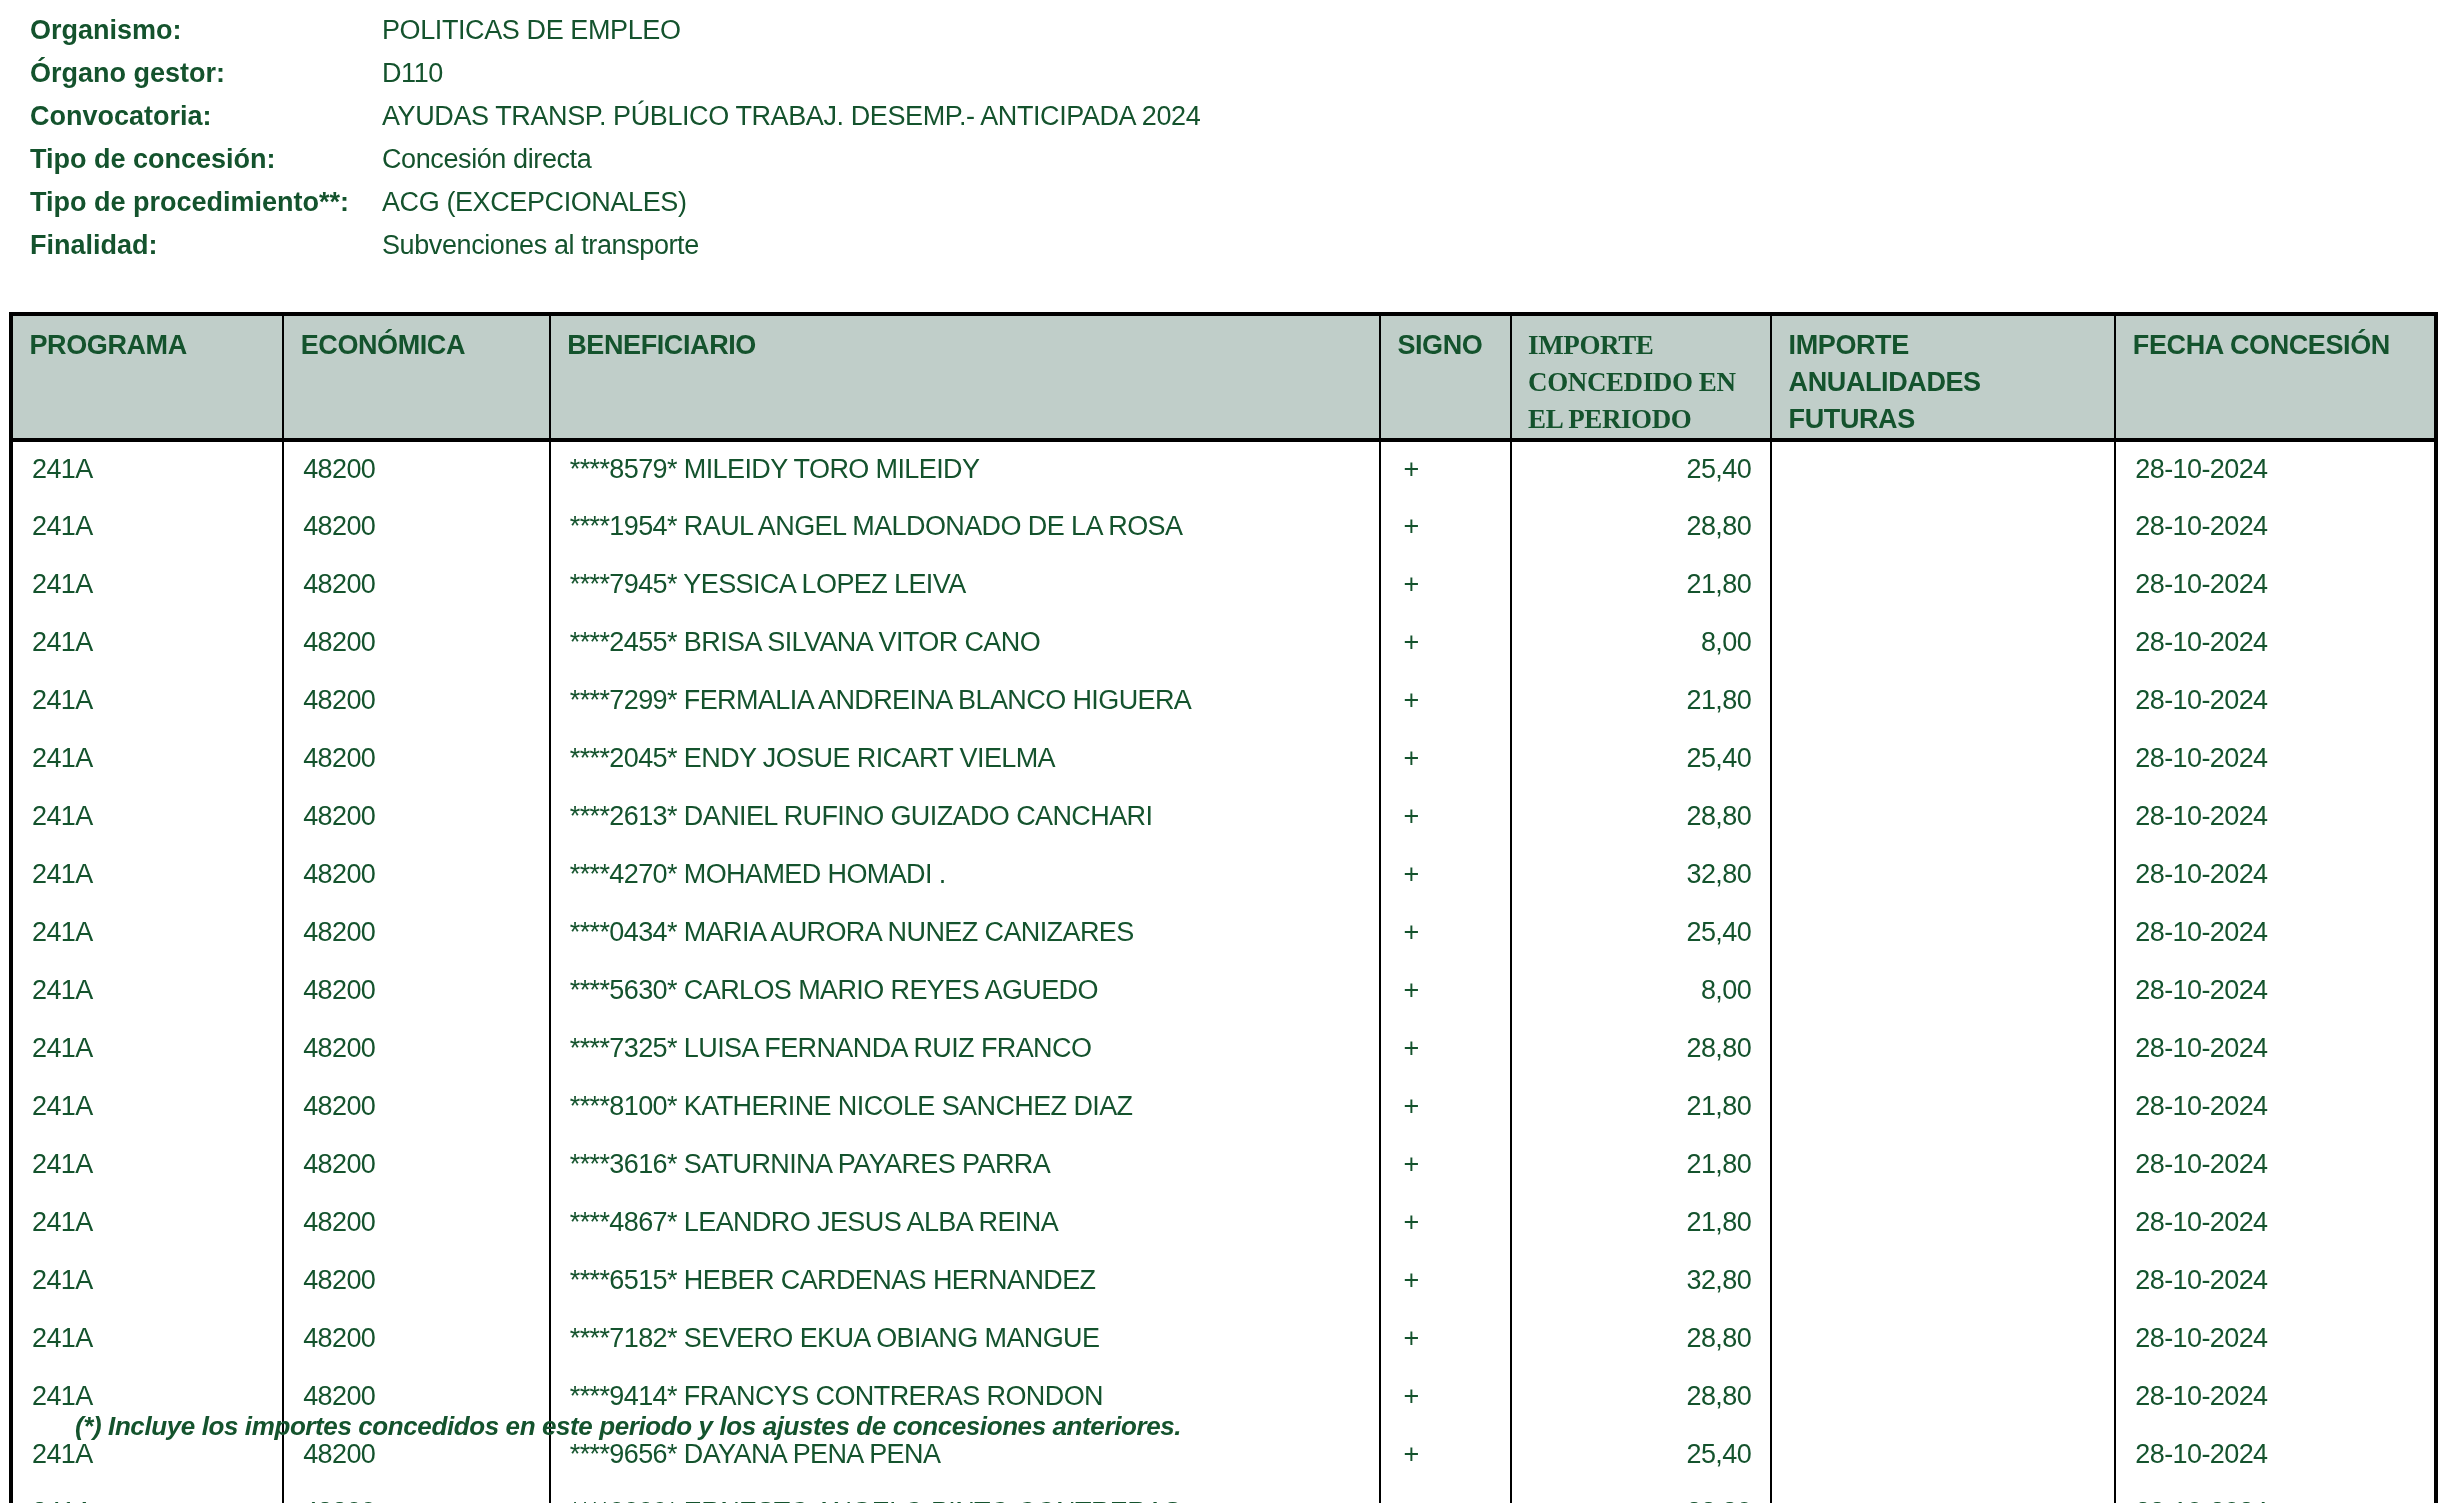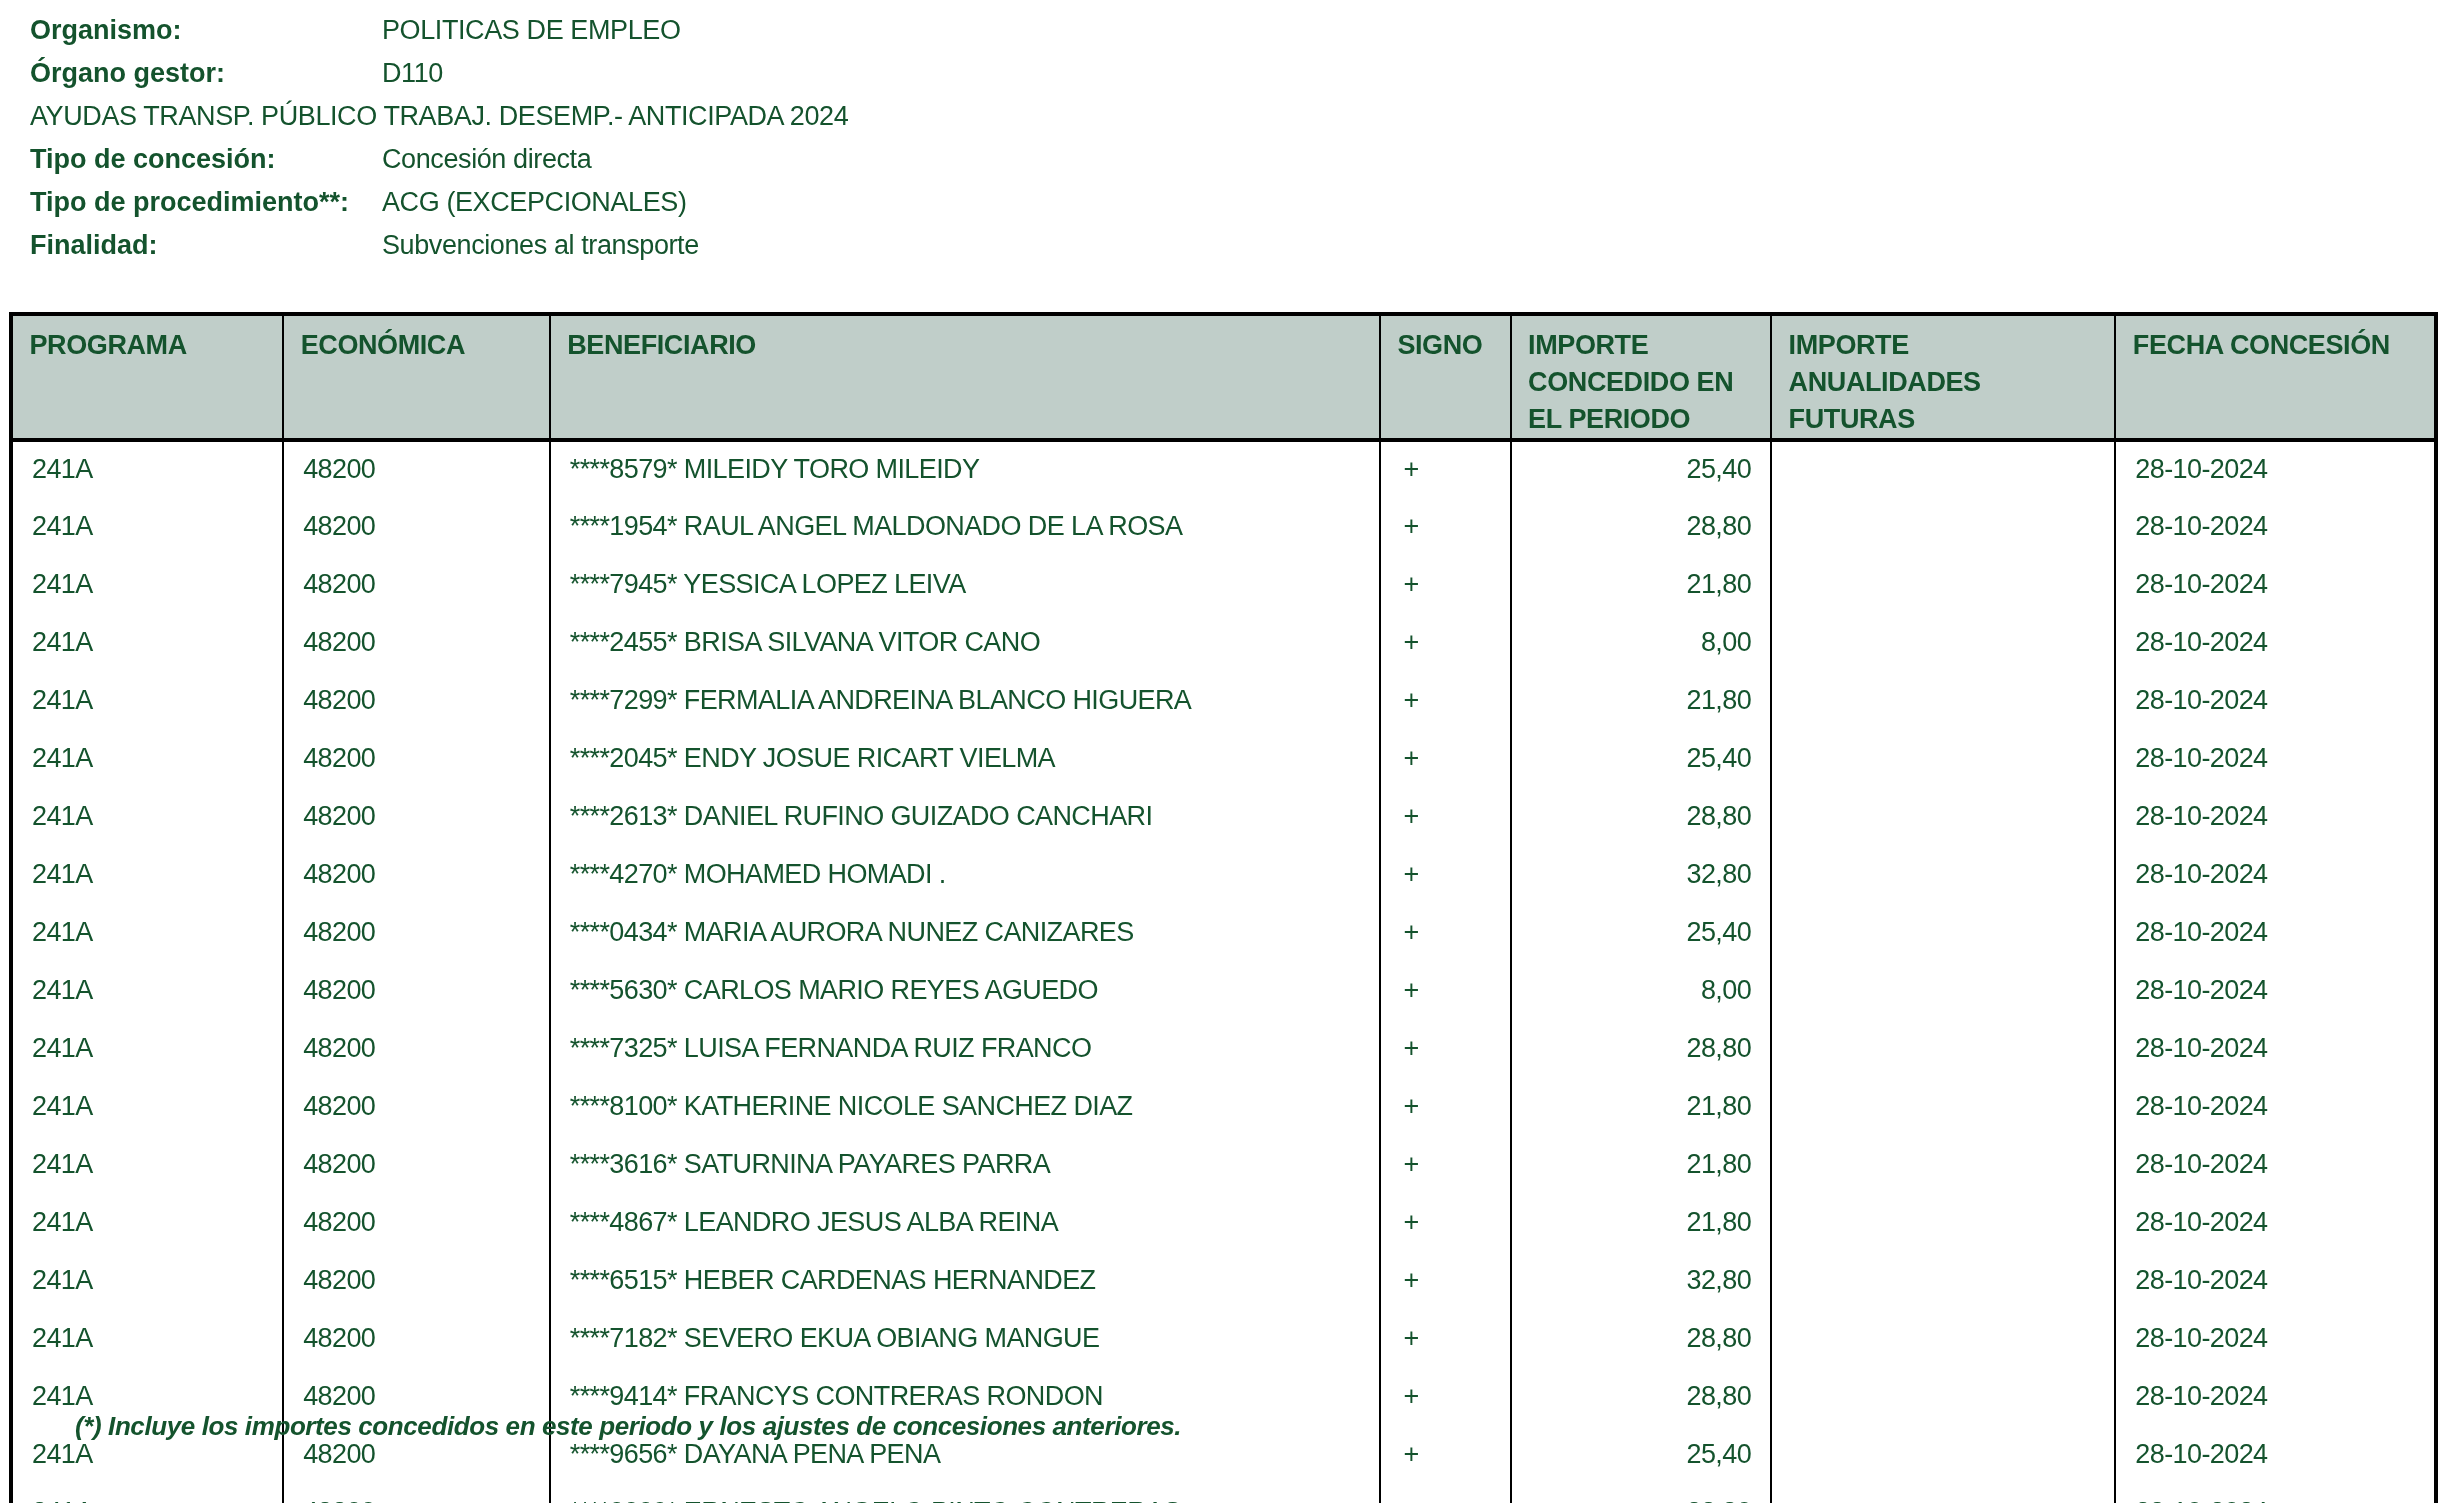--- a/index.html
+++ b/index.html
@@ -87,20 +87,21 @@
   <div class="meta">
     <div class="meta-row">
       <span class="meta-label">Organismo:</span>
       <span class="meta-value">POLITICAS DE EMPLEO</span>
     </div>
     <div class="meta-row">
       <span class="meta-label">Órgano gestor:</span>
       <span class="meta-value">D110</span>
     </div>
     <div class="meta-row">
+      <span class="meta-label">Convocatoria:</span>
       <span class="meta-value">AYUDAS TRANSP. PÚBLICO TRABAJ. DESEMP.- ANTICIPADA 2024</span>
     </div>
     <div class="meta-row">
       <span class="meta-label">Tipo de concesión:</span>
       <span class="meta-value">Concesión directa</span>
     </div>
     <div class="meta-row">
       <span class="meta-label">Tipo de procedimiento**:</span>
       <span class="meta-value">ACG (EXCEPCIONALES)</span>
     </div>
@@ -120,21 +121,21 @@
         <col style="width:10.76%">
         <col style="width:14.22%">
         <col style="width:13.16%">
       </colgroup>
       <thead>
         <tr>
           <th style="background: rgb(192, 206, 201);">PROGRAMA</th>
           <th style="background: rgb(192, 206, 201);">ECONÓMICA</th>
           <th style="background: rgb(192, 206, 201);">BENEFICIARIO</th>
           <th style="background: rgb(192, 206, 201);">SIGNO</th>
-          <th style="background: rgb(192, 206, 201);">IMPORTE CONCEDIDO EN EL PERIODO</th>
+          <th style="background: rgb(192, 206, 201); font-family: Liberation Serif, serif;">IMPORTE CONCEDIDO EN EL PERIODO</th>
           <th style="background: rgb(192, 206, 201); margin-top: 15px;">IMPORTE ANUALIDADES FUTURAS</th>
           <th style="background: rgb(192, 206, 201);">FECHA CONCESIÓN</th>
         </tr>
       </thead>
       <tbody>
           <tr>
       <td>241A</td>
       <td>48200</td>
       <td>****8579* MILEIDY TORO MILEIDY</td>
       <td class="col-signo">+</td>

